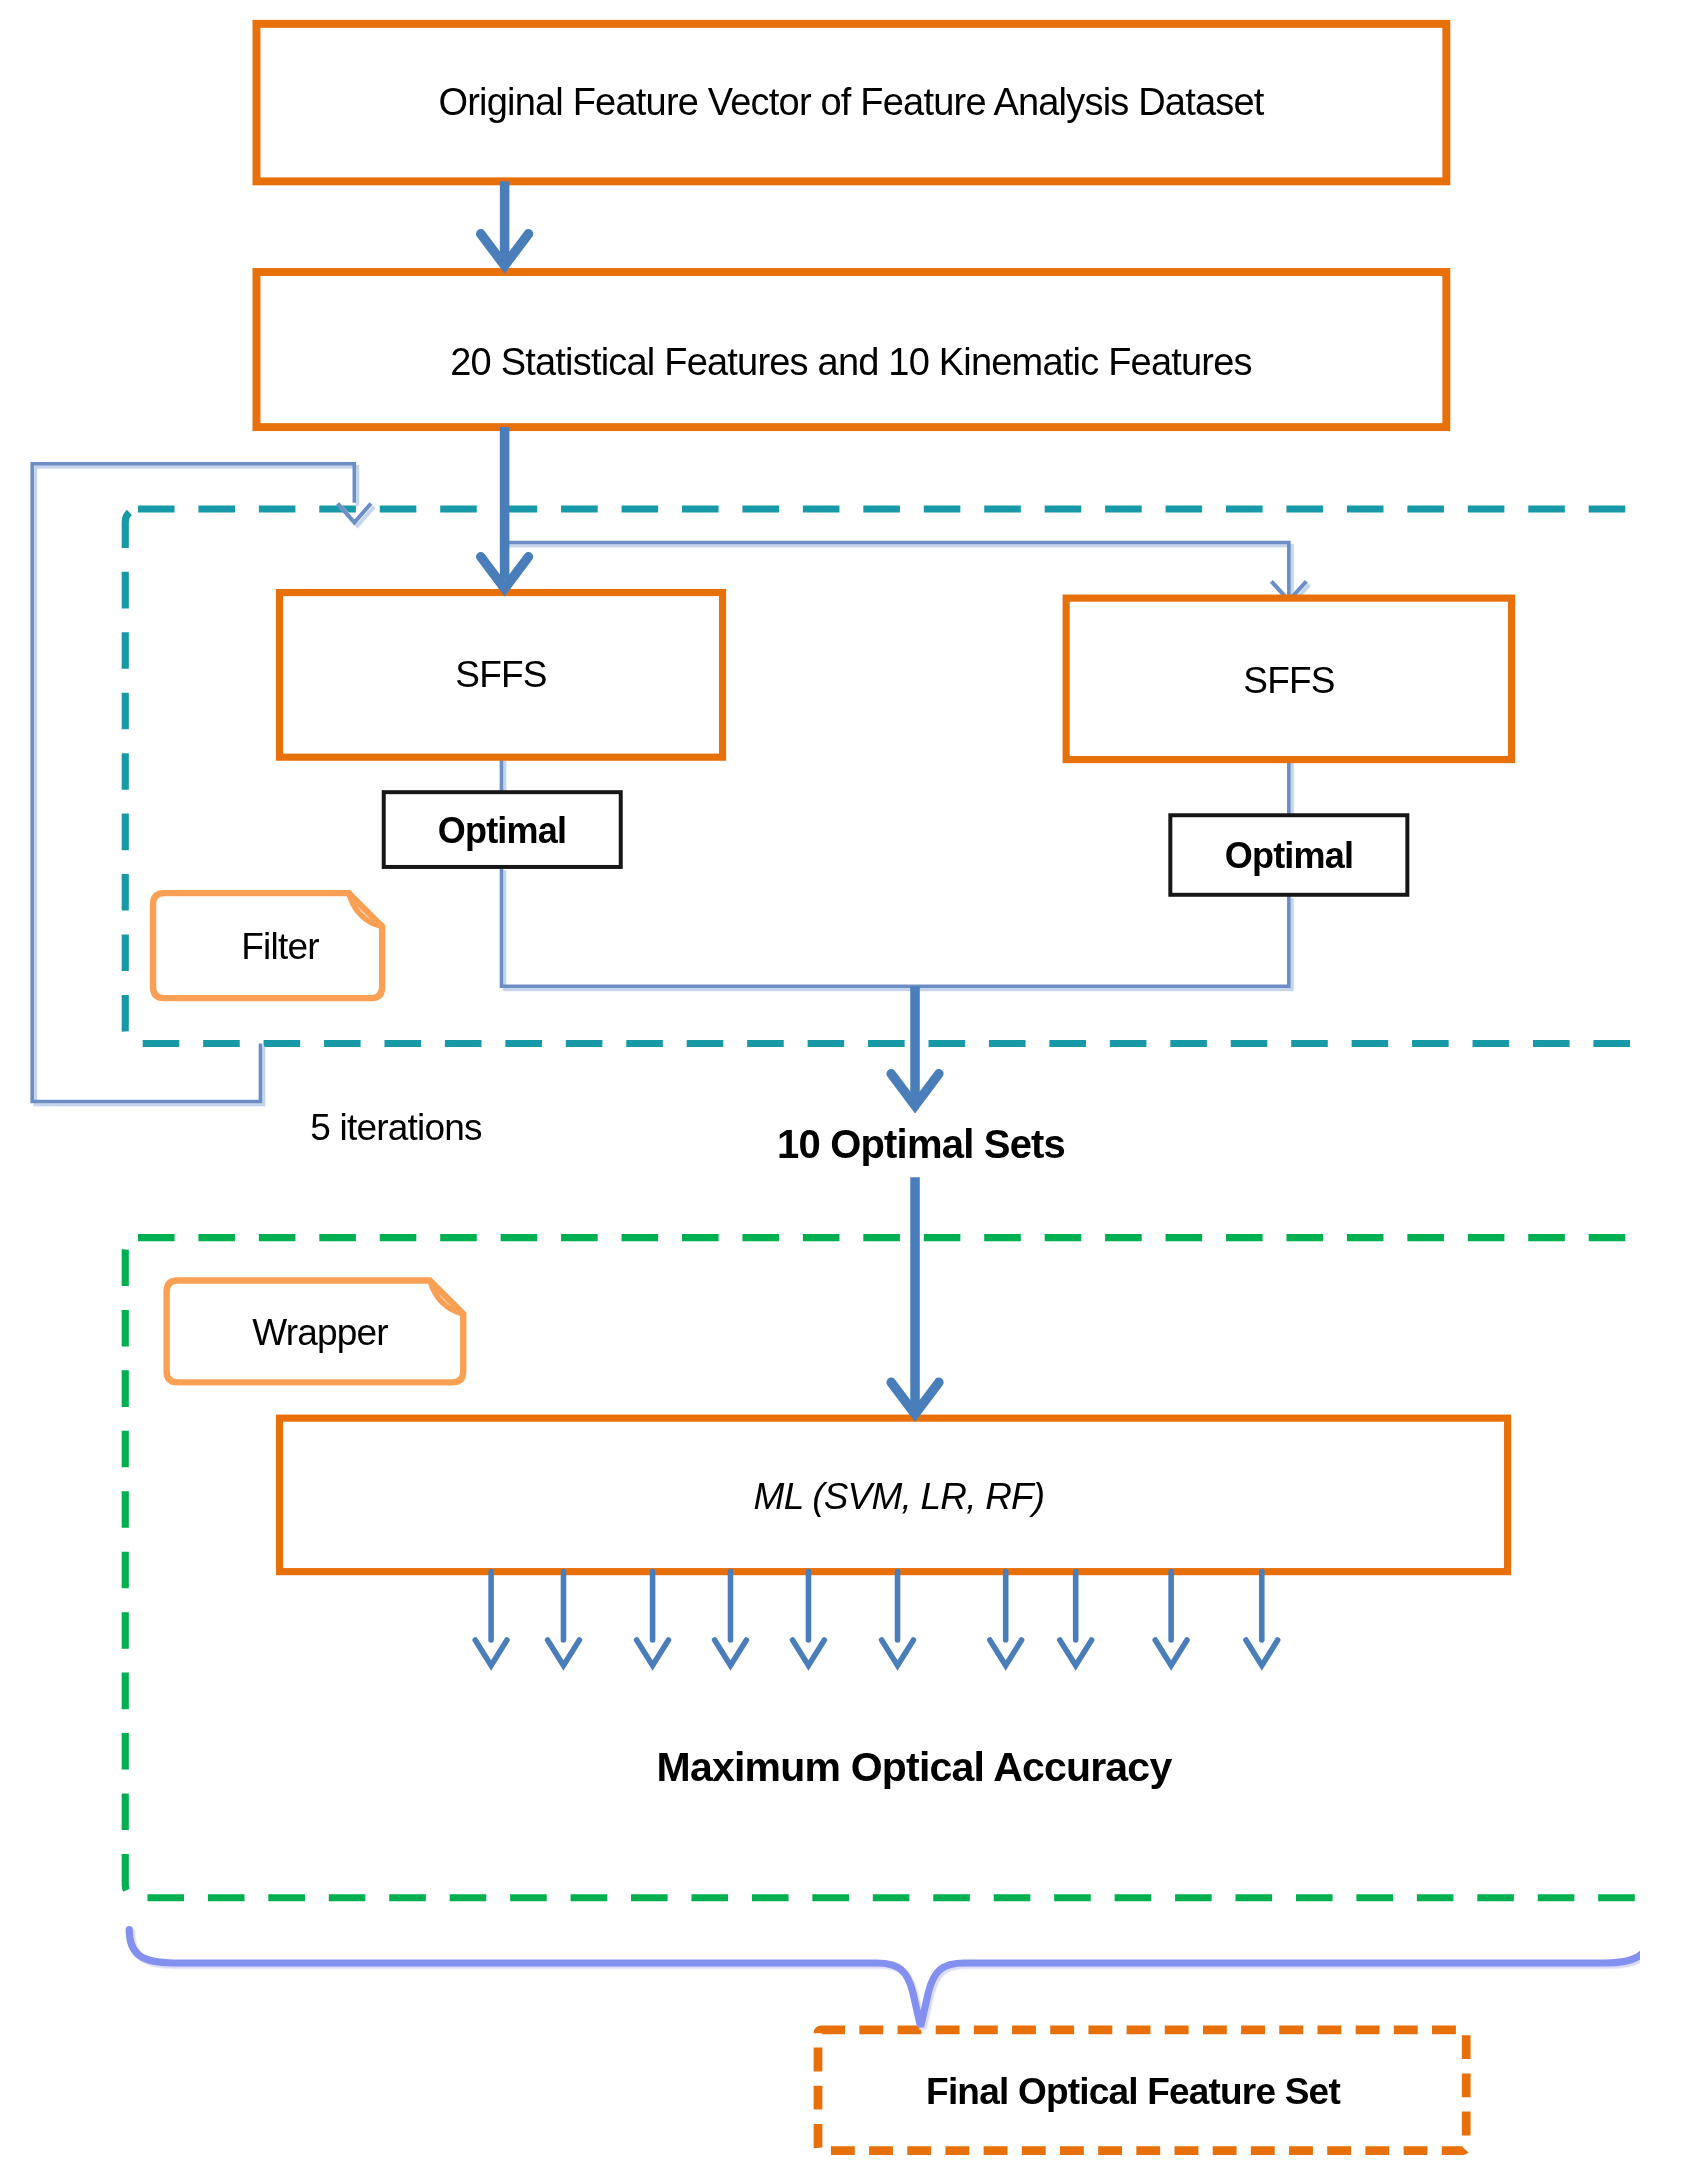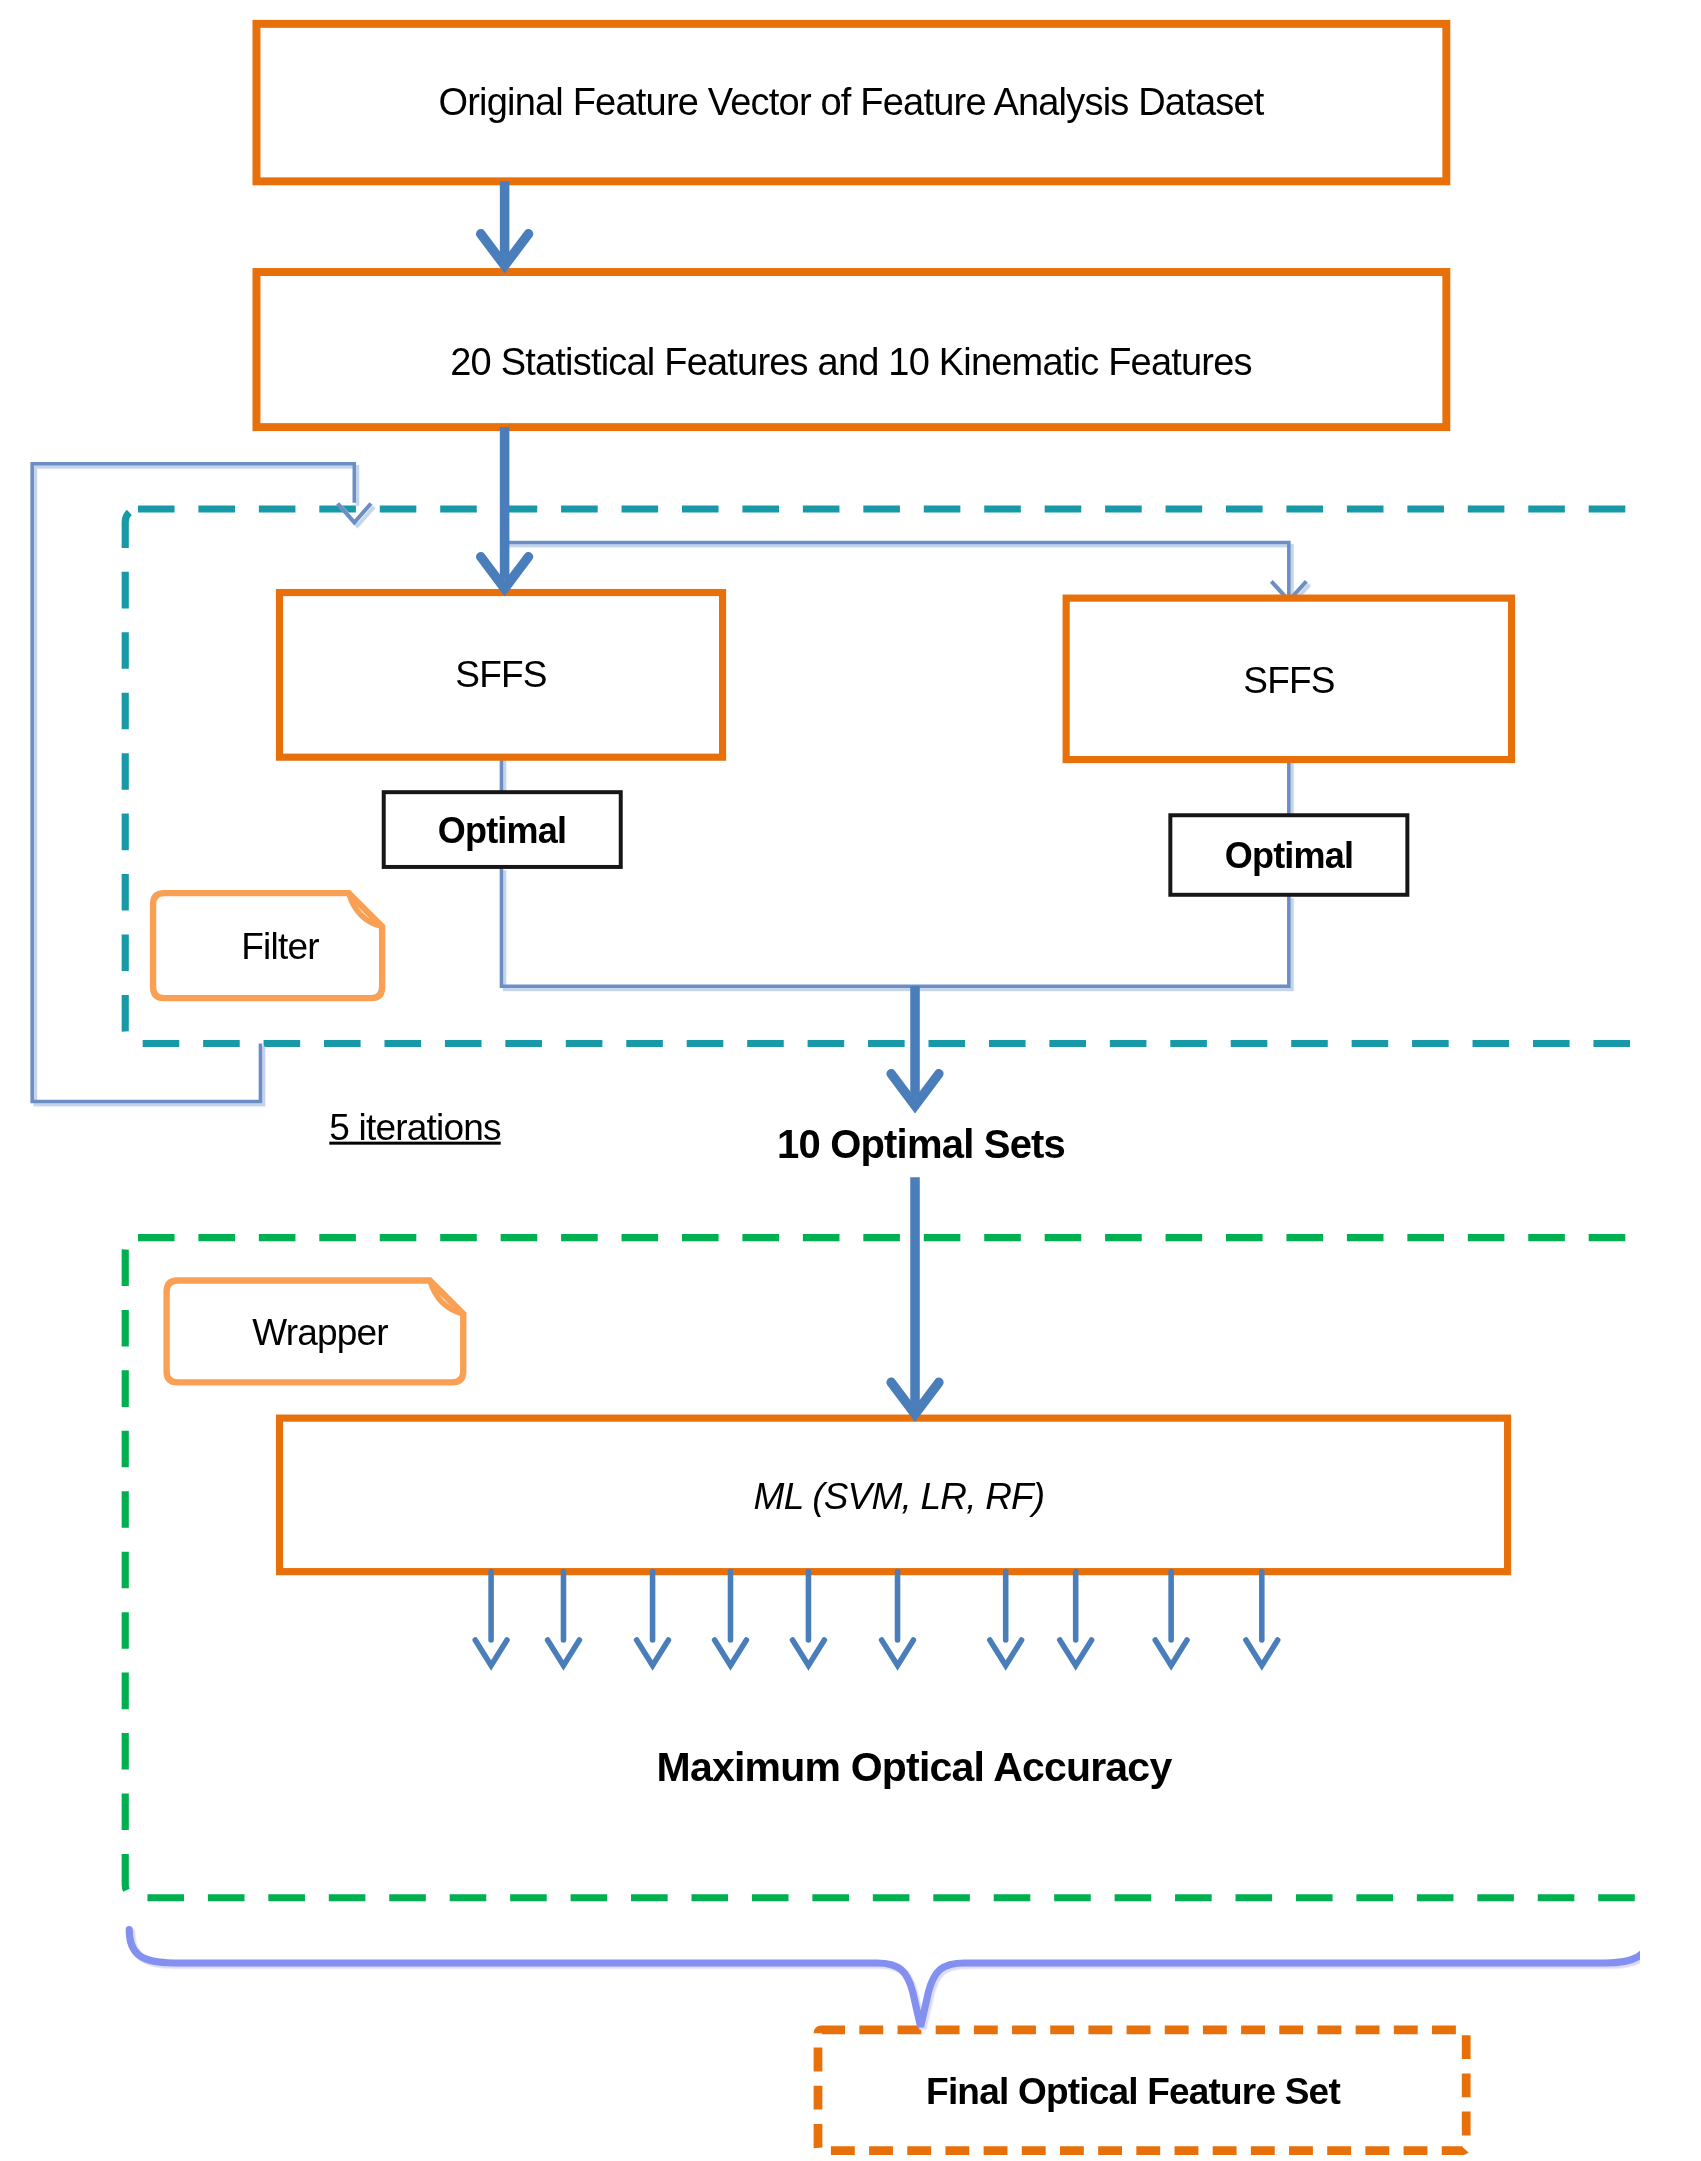--- a/index.html
+++ b/index.html
@@ -33,21 +33,21 @@
     letter-spacing:-0.8px;
     line-height:1.1;
   }
   .l-original    {left:851px;top:103px; font-size:38px;}
   .l-features    {left:851px;top:356px; font-size:38px;margin-top:7px;}
   .l-sffs-left   {left:501px; top:675px; font-size:37px;}
   .l-sffs-right  {left:1289px;top:681px; font-size:37px;}
   .l-optimal-left{left:502px; top:831px;font-size:36px;font-weight:bold;}
   .l-optimal-right{left:1289px;top:856px;font-size:36px;font-weight:bold;}
   .l-filter      {left:264px; top:947px;font-size:37px;margin-left:16px;}
-  .l-iterations  {left:415px; top:1128px;font-size:37px;text-decoration:underline;}
+  .l-iterations  {left:396px; top:1128px;font-size:37px;}
   .l-optimal-sets{left:921px;top:1144px;font-size:40px;font-weight:bold;}
   .l-wrapper     {left:320px; top:1333px;font-size:37px;}
   .l-ml          {left:899px;top:1497px;font-size:37px;font-style:italic;}
   .l-max         {left:914px;top:1768px;font-size:41px;font-weight:bold;}
   .l-final       {left:1133px;top:2092px;font-size:37px;font-weight:bold;}
 </style>
 </head>
 <body>
 
 <div class="canvas">

